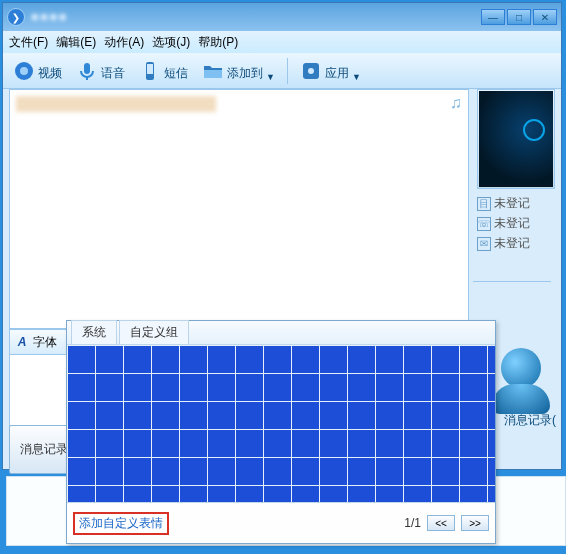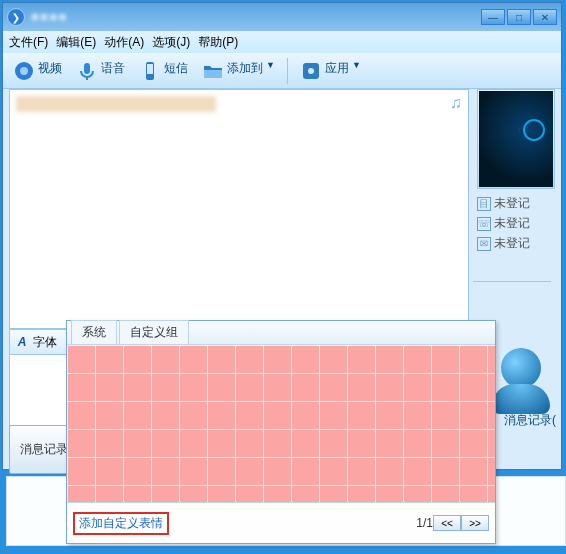--- a/index.html
+++ b/index.html
@@ -8,21 +8,21 @@
   
   .titlebar { height: 28px; background: linear-gradient(#5aa4e0,#8cc2ef); display:flex; align-items:center; padding:0 4px; }
   .app-ico { width:18px; height:18px; background:#2d7ed6; border-radius:50%; border:1px solid #9ed0f7; display:flex; align-items:center; justify-content:center; color:#fff; font-size:10px; }
   .title { margin-left:6px; color:#e0f0ff; filter:blur(2px); letter-spacing:2px; flex:1; }
   .winbtn { width:24px; height:16px; margin-left:2px; background:linear-gradient(#9ed0f7,#4d9de0); border:1px solid #2d7ed6; display:flex; align-items:center; justify-content:center; color:#14537a; font-size:10px; cursor:pointer; }
   
   .menubar { height:22px; background:linear-gradient(#e2f2fe,#caecff); display:flex; align-items:center; padding:0 6px; gap:8px; color:#000; }
   .menubar span { cursor:pointer; }
   
   .toolbar { height:36px; background:linear-gradient(#eaf6ff,#c5e5fb); border-bottom:1px solid #9ac7eb; display:flex; align-items:center; padding:0 4px; gap:2px; }
-  .tbtn { display:flex; align-items:flex-start; gap:3px; padding:2px 6px; cursor:pointer; border-radius:3px; }
+  .tbtn { display:flex; align-items:flex-end; gap:3px; padding:2px 6px; cursor:pointer; border-radius:3px; }
   .tico { width:22px; height:22px; display:flex; align-items:center; justify-content:center; border-radius:3px; }
   .tlbl { color:#0b4a7a; }
   .tsep { width:1px; height:26px; background:#9ac7eb; margin:0 4px; }
   
   .main { position:absolute; top:86px; left:6px; right:6px; bottom:6px; display:flex; gap:8px; }
   .leftcol { flex:1; display:flex; flex-direction:column; }
   .chatbox { flex:1; background:#fff; border:1px solid #9ac7eb; position:relative; }
   .contact { position:absolute; top:6px; left:6px; width:200px; height:16px; background:#f2ddc1; filter:blur(2px); }
   .music-ico { position:absolute; top:4px; right:6px; color:#7bb5de; font-size:16px; }
   .format-bar { height:26px; background:linear-gradient(#f5fbff,#d7ecfb); border:1px solid #9ac7eb; display:flex; align-items:center; padding:0 4px; gap:8px; font-size:12px; }
@@ -33,26 +33,26 @@
   .bottom-bar { height:28px; display:flex; align-items:center; }
   .btn { padding:15px 10px; background:linear-gradient(#fcfdff,#d7e7f5); border:1px solid #8ab7da; border-radius:2px; color:#333; cursor:pointer; }
   .rightcol { width:78px; display:flex; flex-direction:column; }
   .avatar-frame { width:78px; height:100px; background:linear-gradient(#e8f4ff,#c4deef); border:1px solid #9ac7eb; display:flex; align-items:center; justify-content:center; overflow:hidden; }
   .avatar-dark { width:74px; height:96px; background:radial-gradient(circle at 65% 40%, #07406e 0%, #021726 70%); position:relative; }
   .avatar-dark::before { content:""; position:absolute; right:8px; top:28px; width:18px; height:18px; border:2px solid #0aa2e6; border-radius:50%; }
   .info-list { margin-top:6px; color:#555; font-size:12px; display:flex; flex-direction:column; gap:3px; }
   .info-item { display:flex; align-items:center; gap:3px; cursor:pointer; }
   .info-ico { width:14px; height:14px; border:1px solid #6a9ecb; color:#6a9ecb; display:flex; align-items:center; justify-content:center; font-size:10px; }
   
-  .popup { position:absolute; left:66px; top:320px; width:430px; height:224px; background:#fca5a5; border:1px solid #7ba8cc; box-shadow:2px 2px 4px rgba(0,0,0,.2); display:flex; flex-direction:column; z-index:10; }
+  .popup { position:absolute; left:66px; top:320px; width:430px; height:224px; background:#1d4ed8; border:1px solid #7ba8cc; box-shadow:2px 2px 4px rgba(0,0,0,.2); display:flex; flex-direction:column; z-index:10; }
   .popup-tabs { height:24px; display:flex; align-items:flex-end; padding-left:4px; background:linear-gradient(#f7fbff,#e4f1fb); border-bottom:1px solid #c0d8ec; }
   .ptab { padding:3px 10px; border:1px solid #bcd4e8; border-bottom:none; background:#f0f7fe; margin-right:2px; cursor:pointer; color:#333; }
   .ptab.active { background:#fff; position:relative; top:1px; }
   .popup-grid { flex:1; background-image:linear-gradient(#e6eff7 1px,transparent 1px),linear-gradient(90deg,#e6eff7 1px,transparent 1px); background-size:28px 28px; }
-  .popup-bottom { height:41px; border-top:1px solid #c0d8ec; display:flex; align-items:center; padding:16px 6px; background:#fefefe; }
+  .popup-bottom { height:41px; border-top:1px solid #c0d8ec; display:flex; align-items:center; padding:16px 6px; gap:6px; background:#fefefe; }
   .highlight-box { border:2px solid #d93025; padding:1px 4px; }
   .add-link { color:#1a66c7; cursor:pointer; }
   .popup-bottom .spacer { flex:1; }
   .pager-label { color:#333; }
   .pager-btn { width:28px; height:16px; border:1px solid #8ab7da; background:linear-gradient(#fcfdff,#d7e7f5); display:flex; align-items:center; justify-content:center; font-size:10px; cursor:pointer; }
   
   .side-avatar { position:absolute; right:10px; top:346px; width:70px; height:72px; }
   .side-avatar .head { width:40px; height:40px; background:radial-gradient(circle at 35% 35%, #7ed0ff, #0f6aa8); border-radius:50%; margin:2px auto 0; }
   .side-avatar .body { width:58px; height:30px; background:radial-gradient(circle at 50% 0%, #6bc3f5, #0e5f99); border-radius:28px 28px 10px 10px; margin:-4px auto 0; }
   .msg-rec { position:absolute; right:10px; top:412px; color:#0b4a7a; cursor:pointer; }

